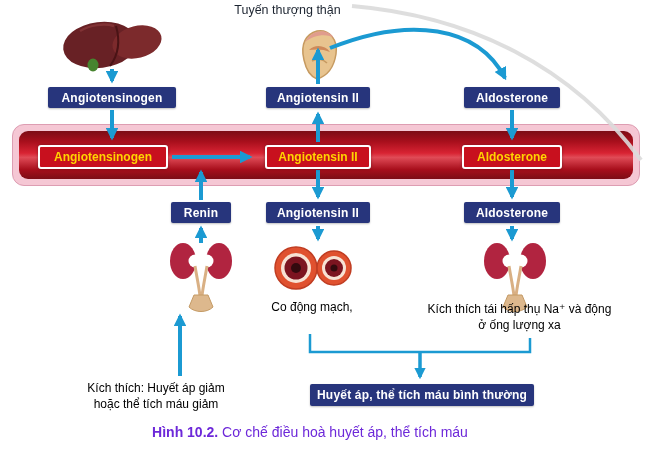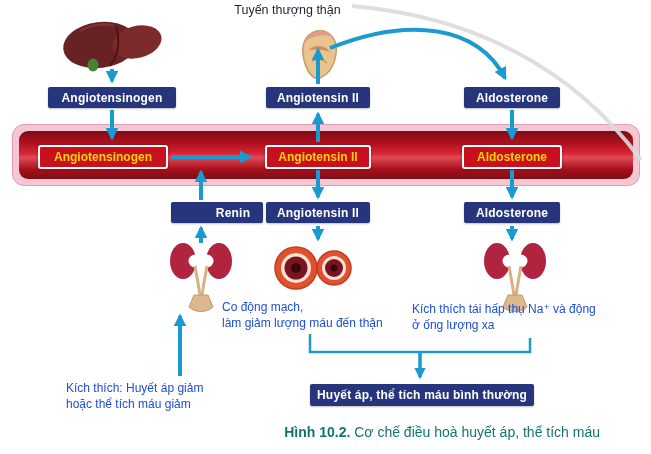--- a/index.html
+++ b/index.html
@@ -23,26 +23,27 @@
     font-size:12px; font-weight:600; letter-spacing:.2px; border-radius:2px;
     box-shadow:0 1px 2px rgba(0,0,0,.25);
   }
   .red-box {
     position:absolute; z-index:3; height:24px; background:#c8101e; border:2px solid #ffffff;
     color:#ffd400; display:flex; align-items:center; justify-content:center;
     font-size:12px; font-weight:700; border-radius:3px; box-sizing:border-box;
     box-shadow:0 0 3px rgba(0,0,0,.35);
   }
   .note {
-    position:absolute; z-index:3; font-size:12px; line-height:1.3; color:#1d4ed8;
+    position:absolute; z-index:3; font-size:12px; line-height:1.3; color:#000000;
+    text-align:center;
   }
   .toplabel { position:absolute; z-index:3; font-size:12.5px; color:#1c2430; text-align:center; }
   .caption {
-    position:absolute; z-index:3; left:20px; top:424px; width:580px; text-align:right;
-    font-size:14px; color:#0f766e;
+    position:absolute; z-index:3; left:20px; top:424px; width:580px; text-align:center;
+    font-size:14px; color:#6d28d9;
   }
   .caption .num { font-weight:700; }
 </style>
 </head>
 <body>
 
 <div class="stage">
 
   <div class="vessel-outer">
     <div class="vessel-inner"></div>
@@ -119,27 +120,26 @@
   <div class="toplabel" style="left:205px; top:3px; width:165px;">Tuyến thượng thận</div>
 
   <div class="navy-box" style="left:48px; top:87px; width:128px;">Angiotensinogen</div>
   <div class="navy-box" style="left:266px; top:87px; width:104px;">Angiotensin II</div>
   <div class="navy-box" style="left:464px; top:87px; width:96px;">Aldosterone</div>
 
   <div class="red-box" style="left:38px; top:145px; width:130px;">Angiotensinogen</div>
   <div class="red-box" style="left:265px; top:145px; width:106px;">Angiotensin II</div>
   <div class="red-box" style="left:462px; top:145px; width:100px;">Aldosterone</div>
 
-  <div class="navy-box" style="left:171px; top:202px; width:60px;padding-left:32px;">Renin</div>
+  <div class="navy-box" style="left:171px; top:202px; width:60px;">Renin</div>
   <div class="navy-box" style="left:266px; top:202px; width:104px;">Angiotensin II</div>
   <div class="navy-box" style="left:464px; top:202px; width:96px;">Aldosterone</div>
 
   <div class="note" style="left:222px; top:300px; width:180px;">
     <span>Co động mạch,</span><br>
-    <span>làm giảm lượng máu đến thận</span>
   </div>
   <div class="note" style="left:412px; top:302px; width:215px;">
     <span>Kích thích tái hấp thụ Na⁺ và động</span><br>
     <span>ở ống lượng xa</span>
   </div>
 
   <div class="note" style="left:66px; top:381px; width:180px;">
     <span>Kích thích: Huyết áp giảm</span><br>
     <span>hoặc thể tích máu giảm</span>
   </div>

